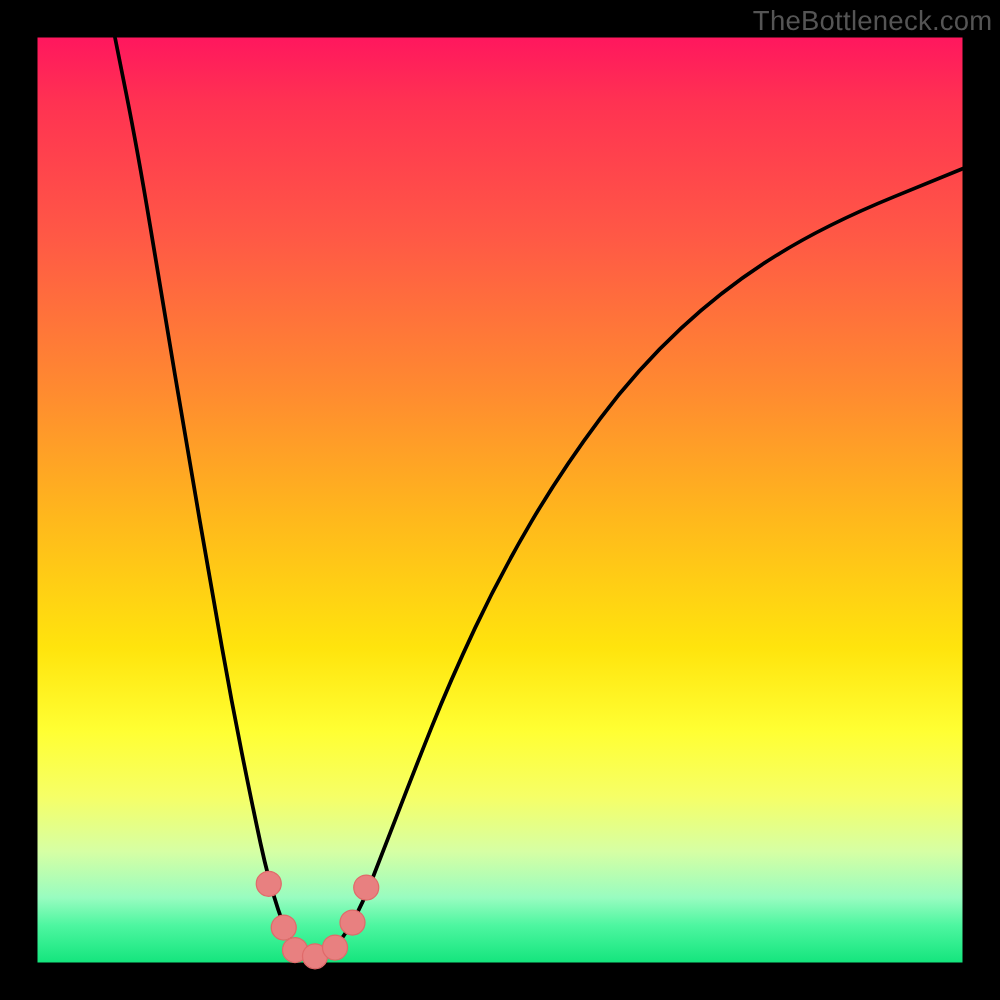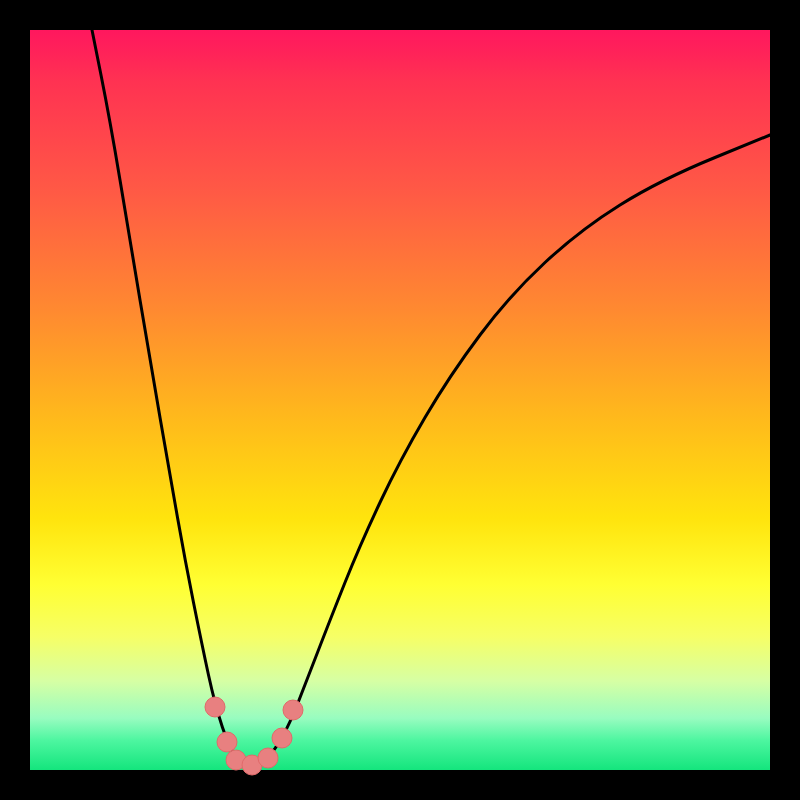--- a/index.html
+++ b/index.html
@@ -66,20 +66,21 @@
   .curve .marker {
     fill: #e88080;
     stroke: #e06a6a;
     stroke-width: 1;
   }
 </style>
 </head>
 <body>
 
 <div class="outer">
+  <div class="watermark">TheBottleneck.com</div>
   <div class="plot">
     <svg class="curve" viewBox="0 0 740 740">
       <path id="left-branch" class="line" d="M 62 0 Q 62 0 71 45 Q 80 90 90 150 Q 100 210 110 270 Q 120 330 130 387.5 Q 140 445 147.5 487.5 Q 155 530 163.5 572.5 Q 172 615 178.5 645 Q 185 675 192.5 697.5 Q 200 720 207 727.5 T 214 735"></path>
       <path id="right-branch" class="line" d="M 214 735 Q 222 737 230 735  Q 230 735 237.5 727.5 Q 245 720 252.5 706.5 Q 260 693 267.5 674 Q 275 655 287.5 622.5 Q 300 590 315 552.5 Q 330 515 350 472.5 Q 370 430 395 387.5 Q 420 345 450 305 Q 480 265 515 232.5 Q 550 200 590 175 Q 630 150 685 127.5 T 740 105"></path>
       <g id="markers">
           <circle cx="185" cy="677" r="10" class="marker"></circle>
           <circle cx="197" cy="712" r="10" class="marker"></circle>
           <circle cx="206" cy="730" r="10" class="marker"></circle>
           <circle cx="222" cy="735" r="10" class="marker"></circle>
           <circle cx="238" cy="728" r="10" class="marker"></circle>

